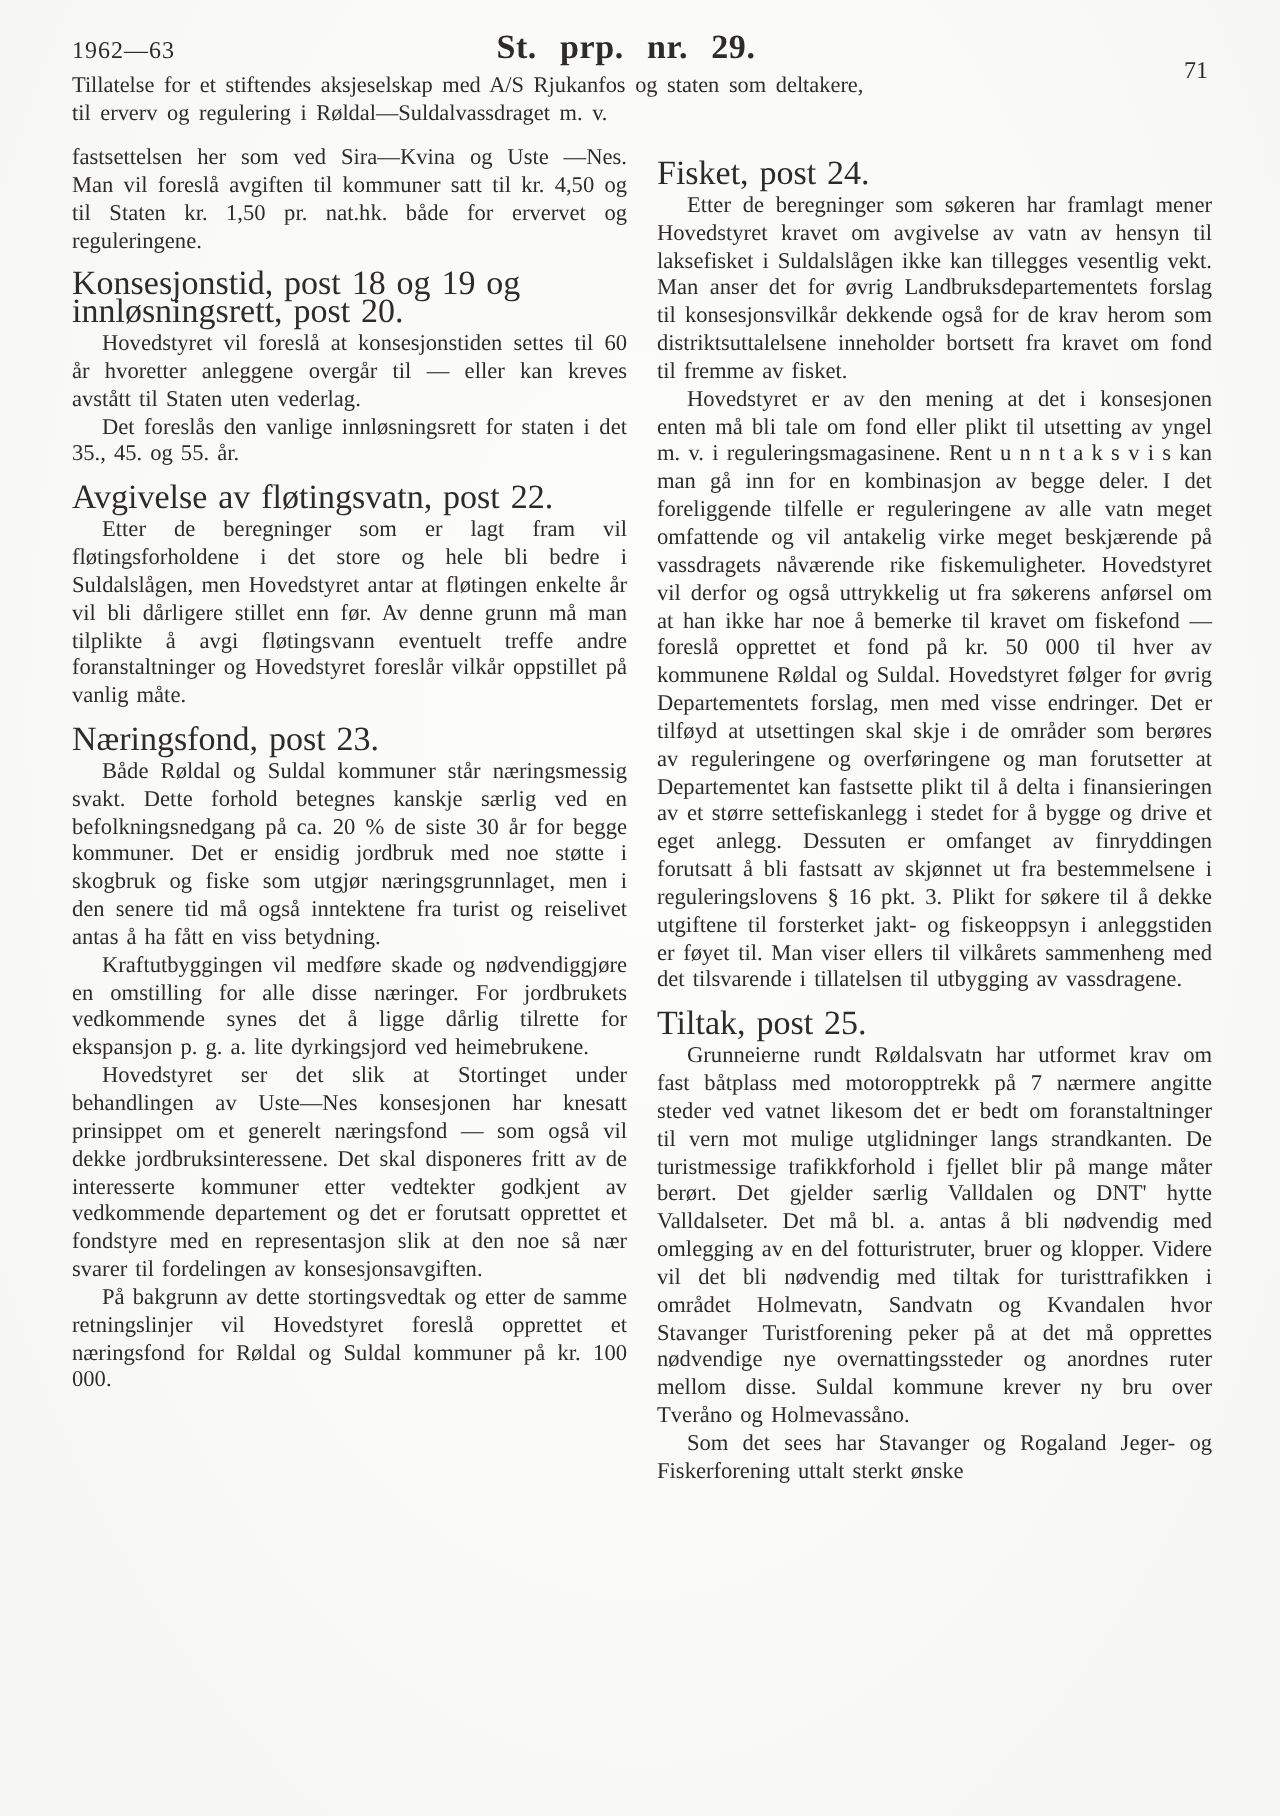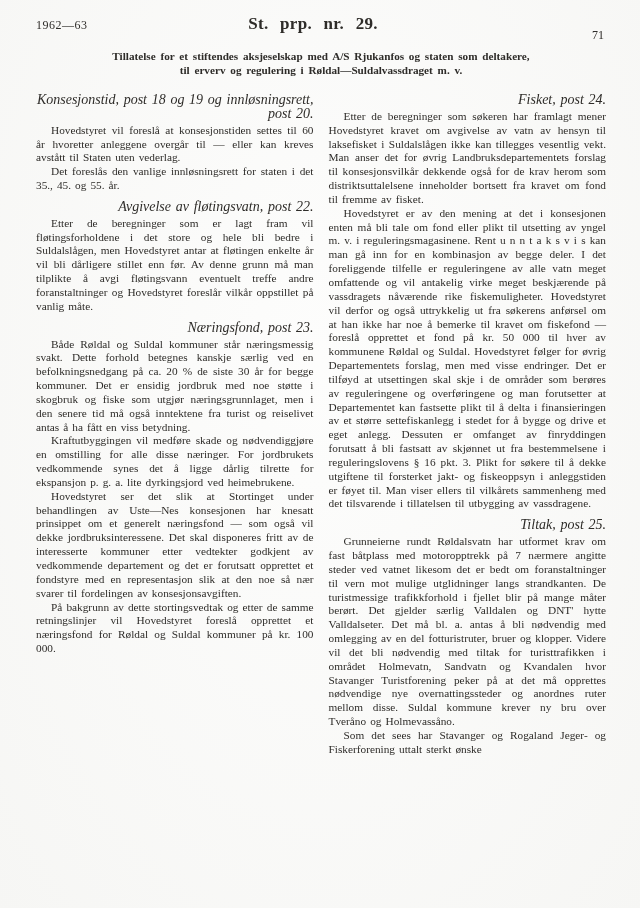--- a/index.html
+++ b/index.html
@@ -47,26 +47,24 @@
     letter-spacing: 0.3px;
   }
   .page-number {
     position: absolute;
     right: 2px;
     top: 0;
     font-size: 12px;
     margin-top: 14px;
   }
   .subtitle {
-    margin-top: 16px;
-    text-align: center;
+    margin-top: 3px;
     font-size: 11.2px;
     line-height: 13.5px;
     word-spacing: 2px;
-    font-weight: bold;
   }
   
   .columns {
     display: flex;
     gap: 15px;
     margin-top: 9px;
   }
   .col {
     width: 278px;
     text-align: justify;
@@ -77,24 +75,23 @@
   .para {
     margin: 0;
     text-indent: 15px;
     hyphens: none;
   }
   .para.noindent {
     text-indent: 0;
   }
   .heading {
     margin: 7px 0 3px 0;
-    font-size: 14px;
+    font-size: 17px;
     font-weight: normal;
-    font-style: italic;
-    text-align: right;
+    text-align: left;
     text-indent: 0;
     line-height: 13.85px;
   }
 </style>
 </head>
 <body>
 
 <div class="page">
 
   <div class="header-row">
@@ -104,20 +101,21 @@
   </div>
 
   <div class="subtitle">
     <div>Tillatelse for et stiftendes aksjeselskap med A/S Rjukanfos og staten som deltakere,</div>
     <div>til erverv og regulering i Røldal—Suldalvassdraget m. v.</div>
   </div>
 
   <div class="columns">
 
     <div class="col">
+      <p class="para noindent">fastsettelsen her som ved Sira—Kvina og Uste —Nes. Man vil foreslå avgiften til kommuner satt til kr. 4,50 og til Staten kr. 1,50 pr. nat.hk. både for ervervet og reguleringene.</p>
       <h3 class="heading">Konsesjonstid, post 18 og 19 og innløsningsrett, post 20.</h3>
       <p class="para">Hovedstyret vil foreslå at konsesjonstiden settes til 60 år hvoretter anleggene overgår til — eller kan kreves avstått til Staten uten vederlag.</p>
       <p class="para">Det foreslås den vanlige innløsningsrett for staten i det 35., 45. og 55. år.</p>
       <h3 class="heading">Avgivelse av fløtingsvatn, post 22.</h3>
       <p class="para">Etter de beregninger som er lagt fram vil fløtingsforholdene i det store og hele bli bedre i Suldalslågen, men Hovedstyret antar at fløtingen enkelte år vil bli dårligere stillet enn før. Av denne grunn må man tilplikte å avgi fløtingsvann eventuelt treffe andre foranstaltninger og Hovedstyret foreslår vilkår oppstillet på vanlig måte.</p>
       <h3 class="heading">Næringsfond, post 23.</h3>
       <p class="para">Både Røldal og Suldal kommuner står næringsmessig svakt. Dette forhold betegnes kanskje særlig ved en befolkningsnedgang på ca. 20 % de siste 30 år for begge kommuner. Det er ensidig jordbruk med noe støtte i skogbruk og fiske som utgjør næringsgrunnlaget, men i den senere tid må også inntektene fra turist og reiselivet antas å ha fått en viss betydning.</p>
       <p class="para">Kraftutbyggingen vil medføre skade og nødvendiggjøre en omstilling for alle disse næringer. For jordbrukets vedkommende synes det å ligge dårlig tilrette for ekspansjon p. g. a. lite dyrkingsjord ved heimebrukene.</p>
       <p class="para">Hovedstyret ser det slik at Stortinget under behandlingen av Uste—Nes konsesjonen har knesatt prinsippet om et generelt næringsfond — som også vil dekke jordbruksinteressene. Det skal disponeres fritt av de interesserte kommuner etter vedtekter godkjent av vedkommende departement og det er forutsatt opprettet et fondstyre med en representasjon slik at den noe så nær svarer til fordelingen av konsesjonsavgiften.</p>
       <p class="para">På bakgrunn av dette stortingsvedtak og etter de samme retningslinjer vil Hovedstyret foreslå opprettet et næringsfond for Røldal og Suldal kommuner på kr. 100 000.</p>

